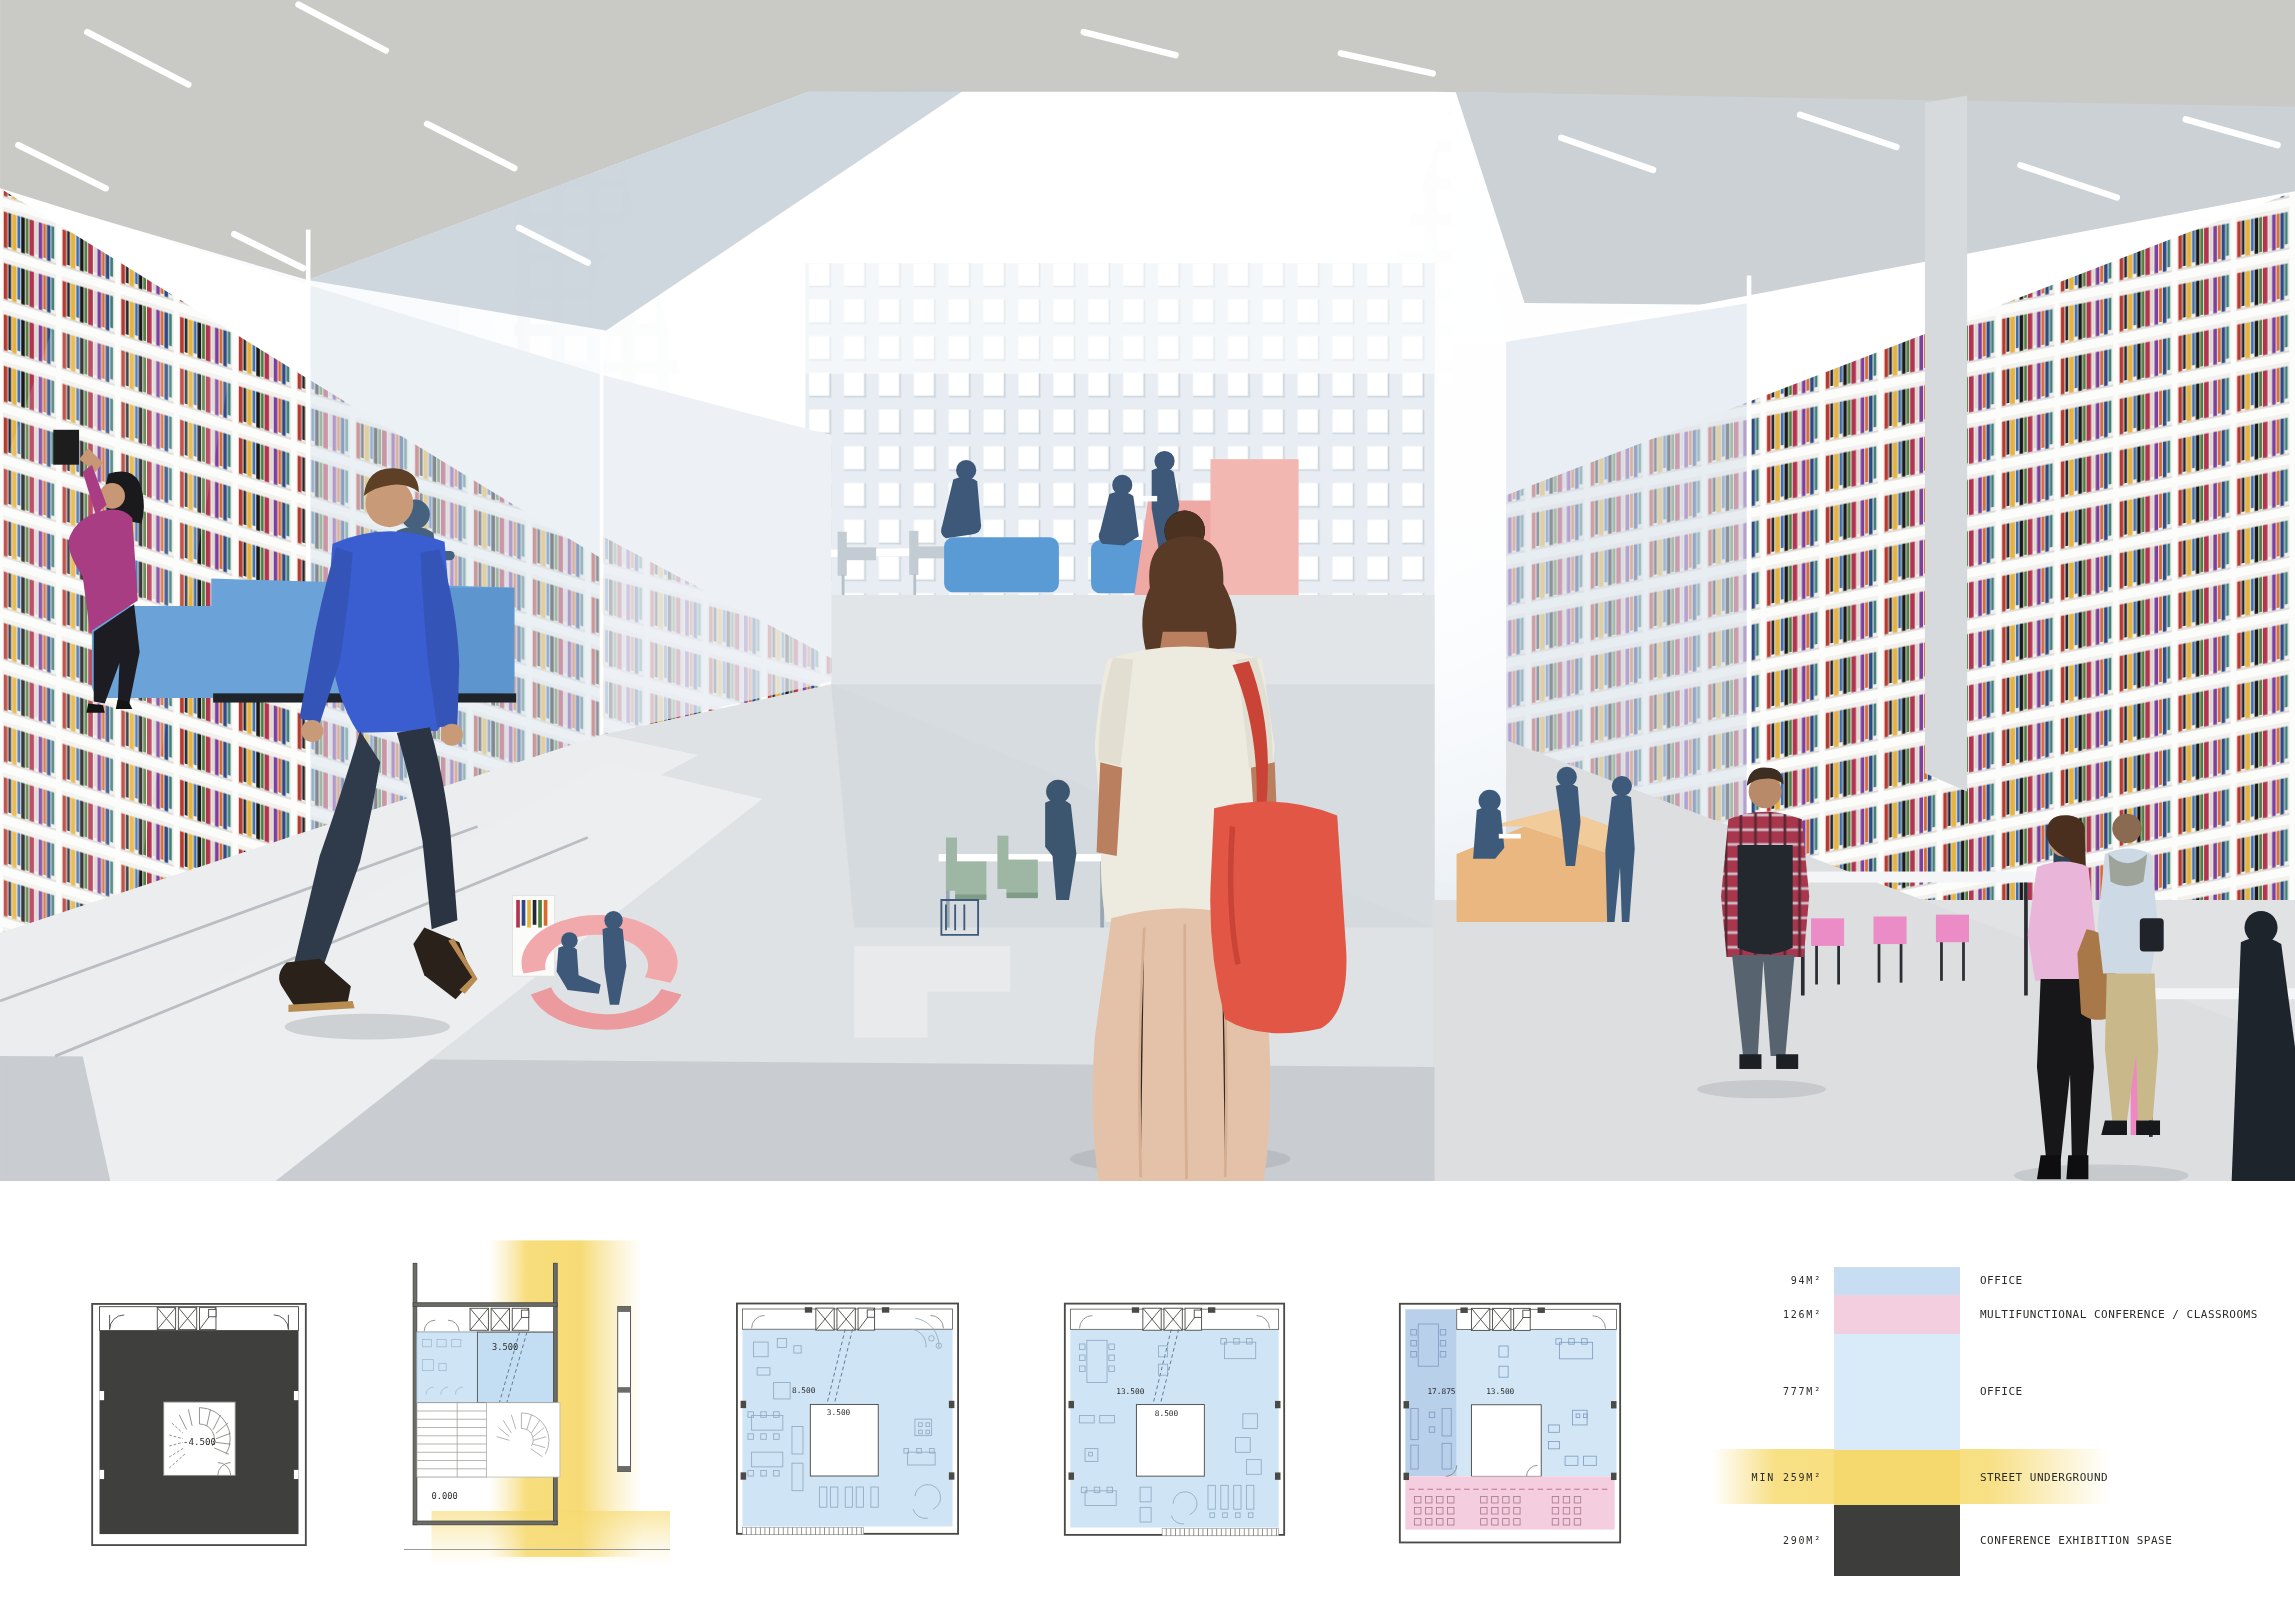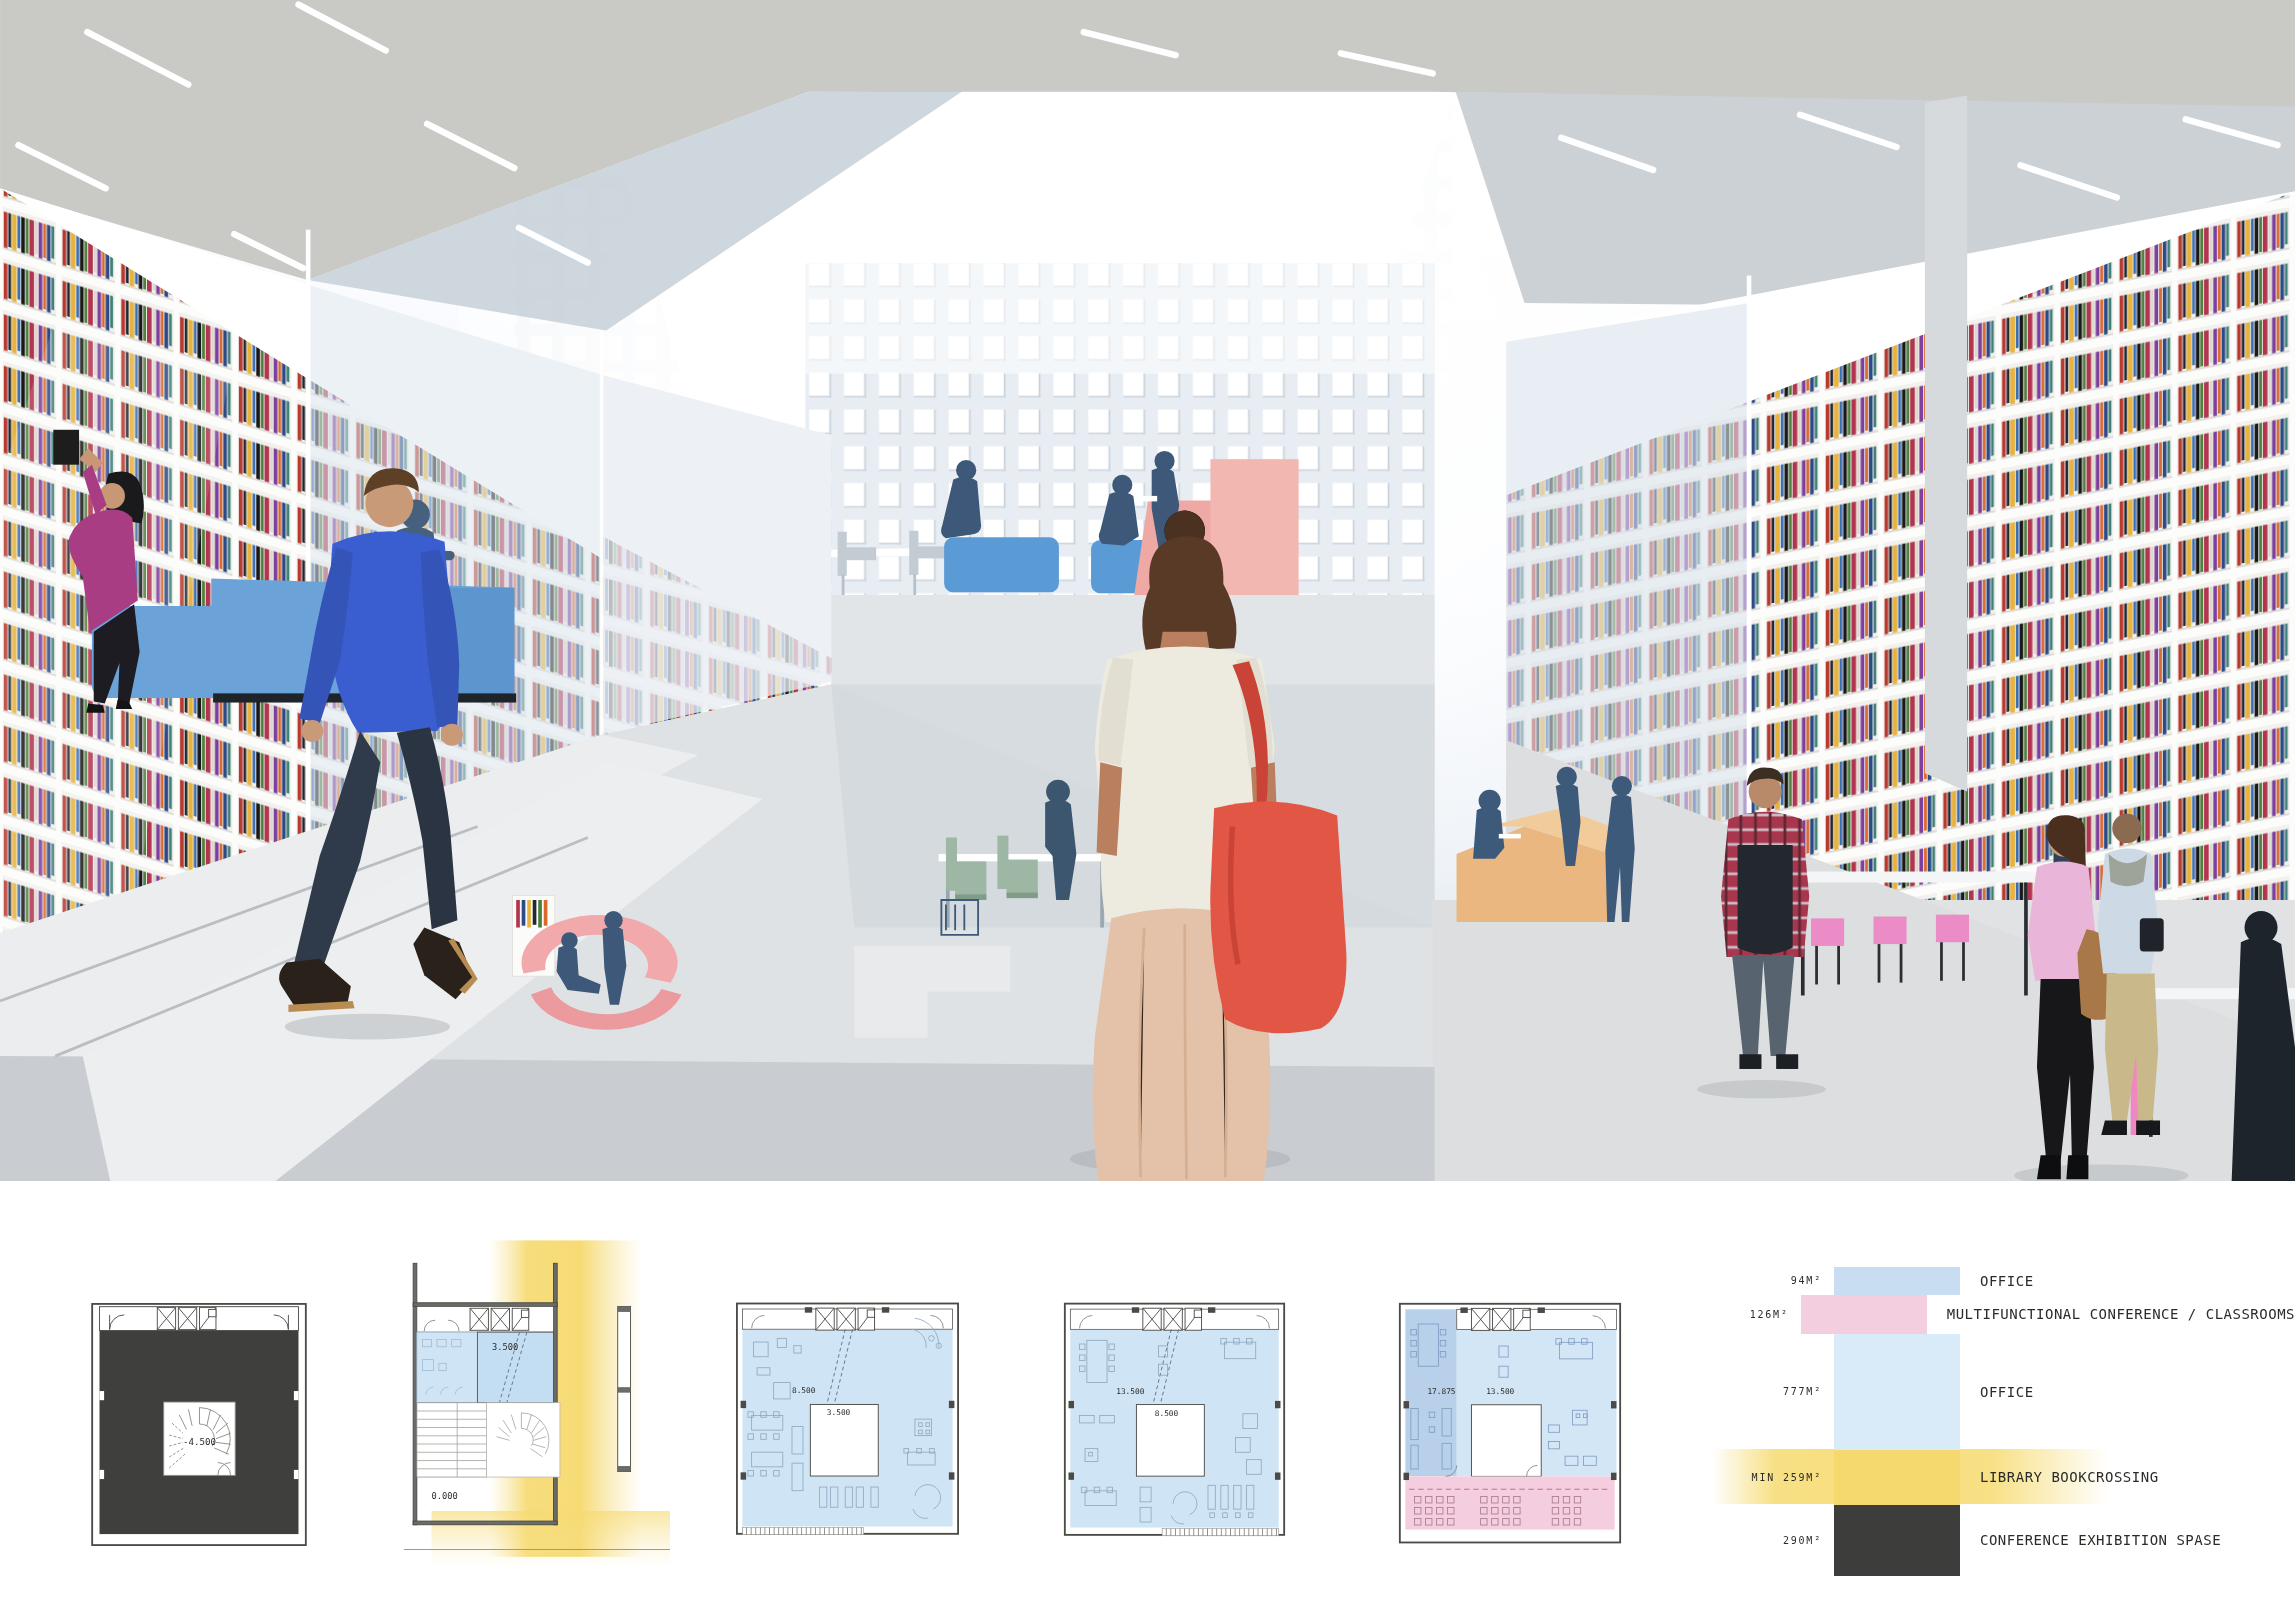--- a/index.html
+++ b/index.html
@@ -4,21 +4,21 @@
 <style>
   html,body{margin:0;padding:0;background:#ffffff;}
   .board{position:relative;width:2296px;height:1624px;background:#ffffff;overflow:hidden;
          font-family:"DejaVu Sans Mono","Liberation Mono",monospace;}
   .render-wrap{position:absolute;left:0;top:0;width:2296px;height:1181px;}
   .plan{position:absolute;}
   .legend{position:absolute;left:1726px;top:1267px;width:569px;height:312px;}
   .legend-row{position:relative;display:flex;align-items:center;}
   .legend-num{width:96px;text-align:right;font-size:10px;letter-spacing:1.8px;color:#2b2b27;white-space:nowrap;}
   .legend-swatch{width:126px;margin-left:12px;height:100%;flex:0 0 126px;}
-  .legend-label{margin-left:20px;font-size:14px;letter-spacing:0.5px;color:#2b2b27;white-space:nowrap;}
+  .legend-label{margin-left:20px;font-size:11px;letter-spacing:0.5px;color:#2b2b27;white-space:nowrap;}
   .street-band{position:absolute;left:-13.8px;top:182px;width:397px;height:55px;
     background:linear-gradient(90deg,rgba(247,222,126,0) 0%,rgba(247,222,126,0.95) 16%,#f7de7e 45%,rgba(247,222,126,0.95) 70%,rgba(247,222,126,0) 100%);}
   svg text{font-family:"DejaVu Sans Mono","Liberation Mono",monospace;fill:#2b2b27;}
 </style>
 </head>
 <body>
 
 <div class="board">
 
   <div class="render-wrap">
@@ -771,21 +771,21 @@
 
     <div class="legend-row" style="height:116px">
       <div class="legend-num">777M²</div>
       <div class="legend-swatch" style="background:#d9eaf9"></div>
       <div class="legend-label">OFFICE</div>
     </div>
 
     <div class="legend-row" style="height:55px">
       <div class="legend-num">MIN 259M²</div>
       <div class="legend-swatch" style="background:#f6d96e"></div>
-      <div class="legend-label">LIBRARY BOOKCROSSING</div>
+      <div class="legend-label">STREET UNDERGROUND</div>
     </div>
 
     <div class="legend-row" style="height:71px">
       <div class="legend-num">290M²</div>
       <div class="legend-swatch" style="background:#3d3d3b"></div>
       <div class="legend-label">CONFERENCE EXHIBITION SPASE</div>
     </div>
   </div>
 
 </div>

